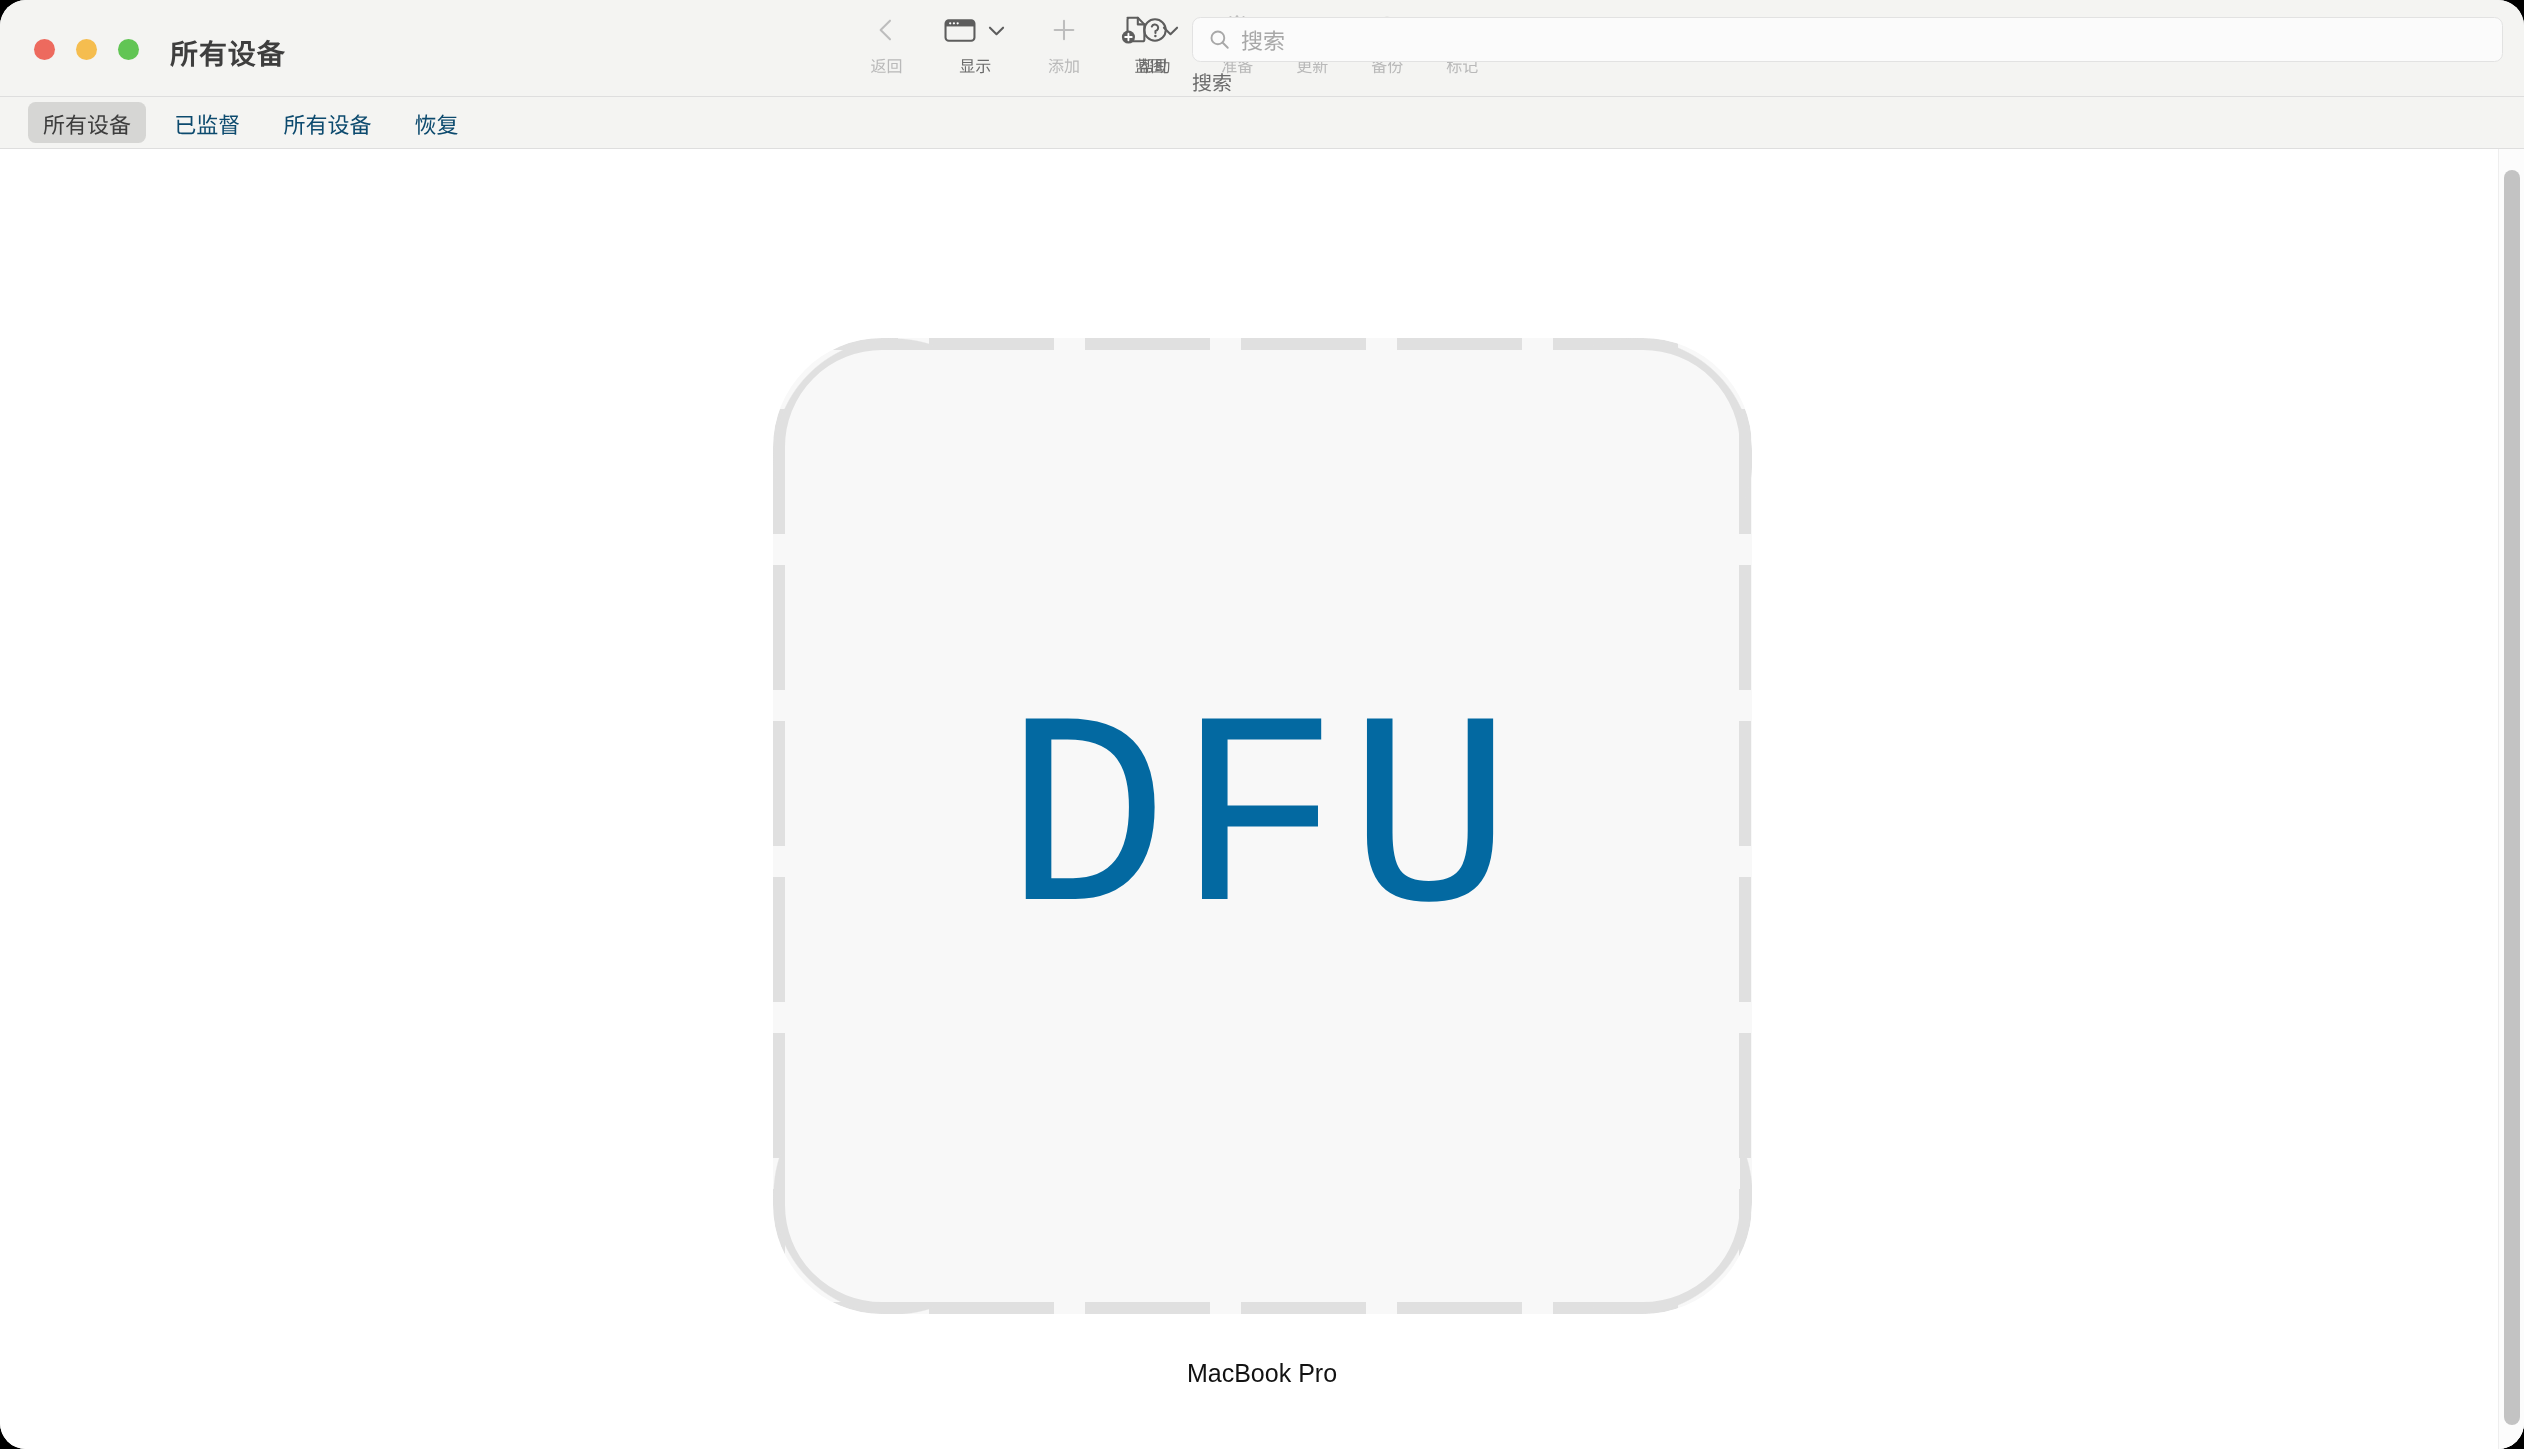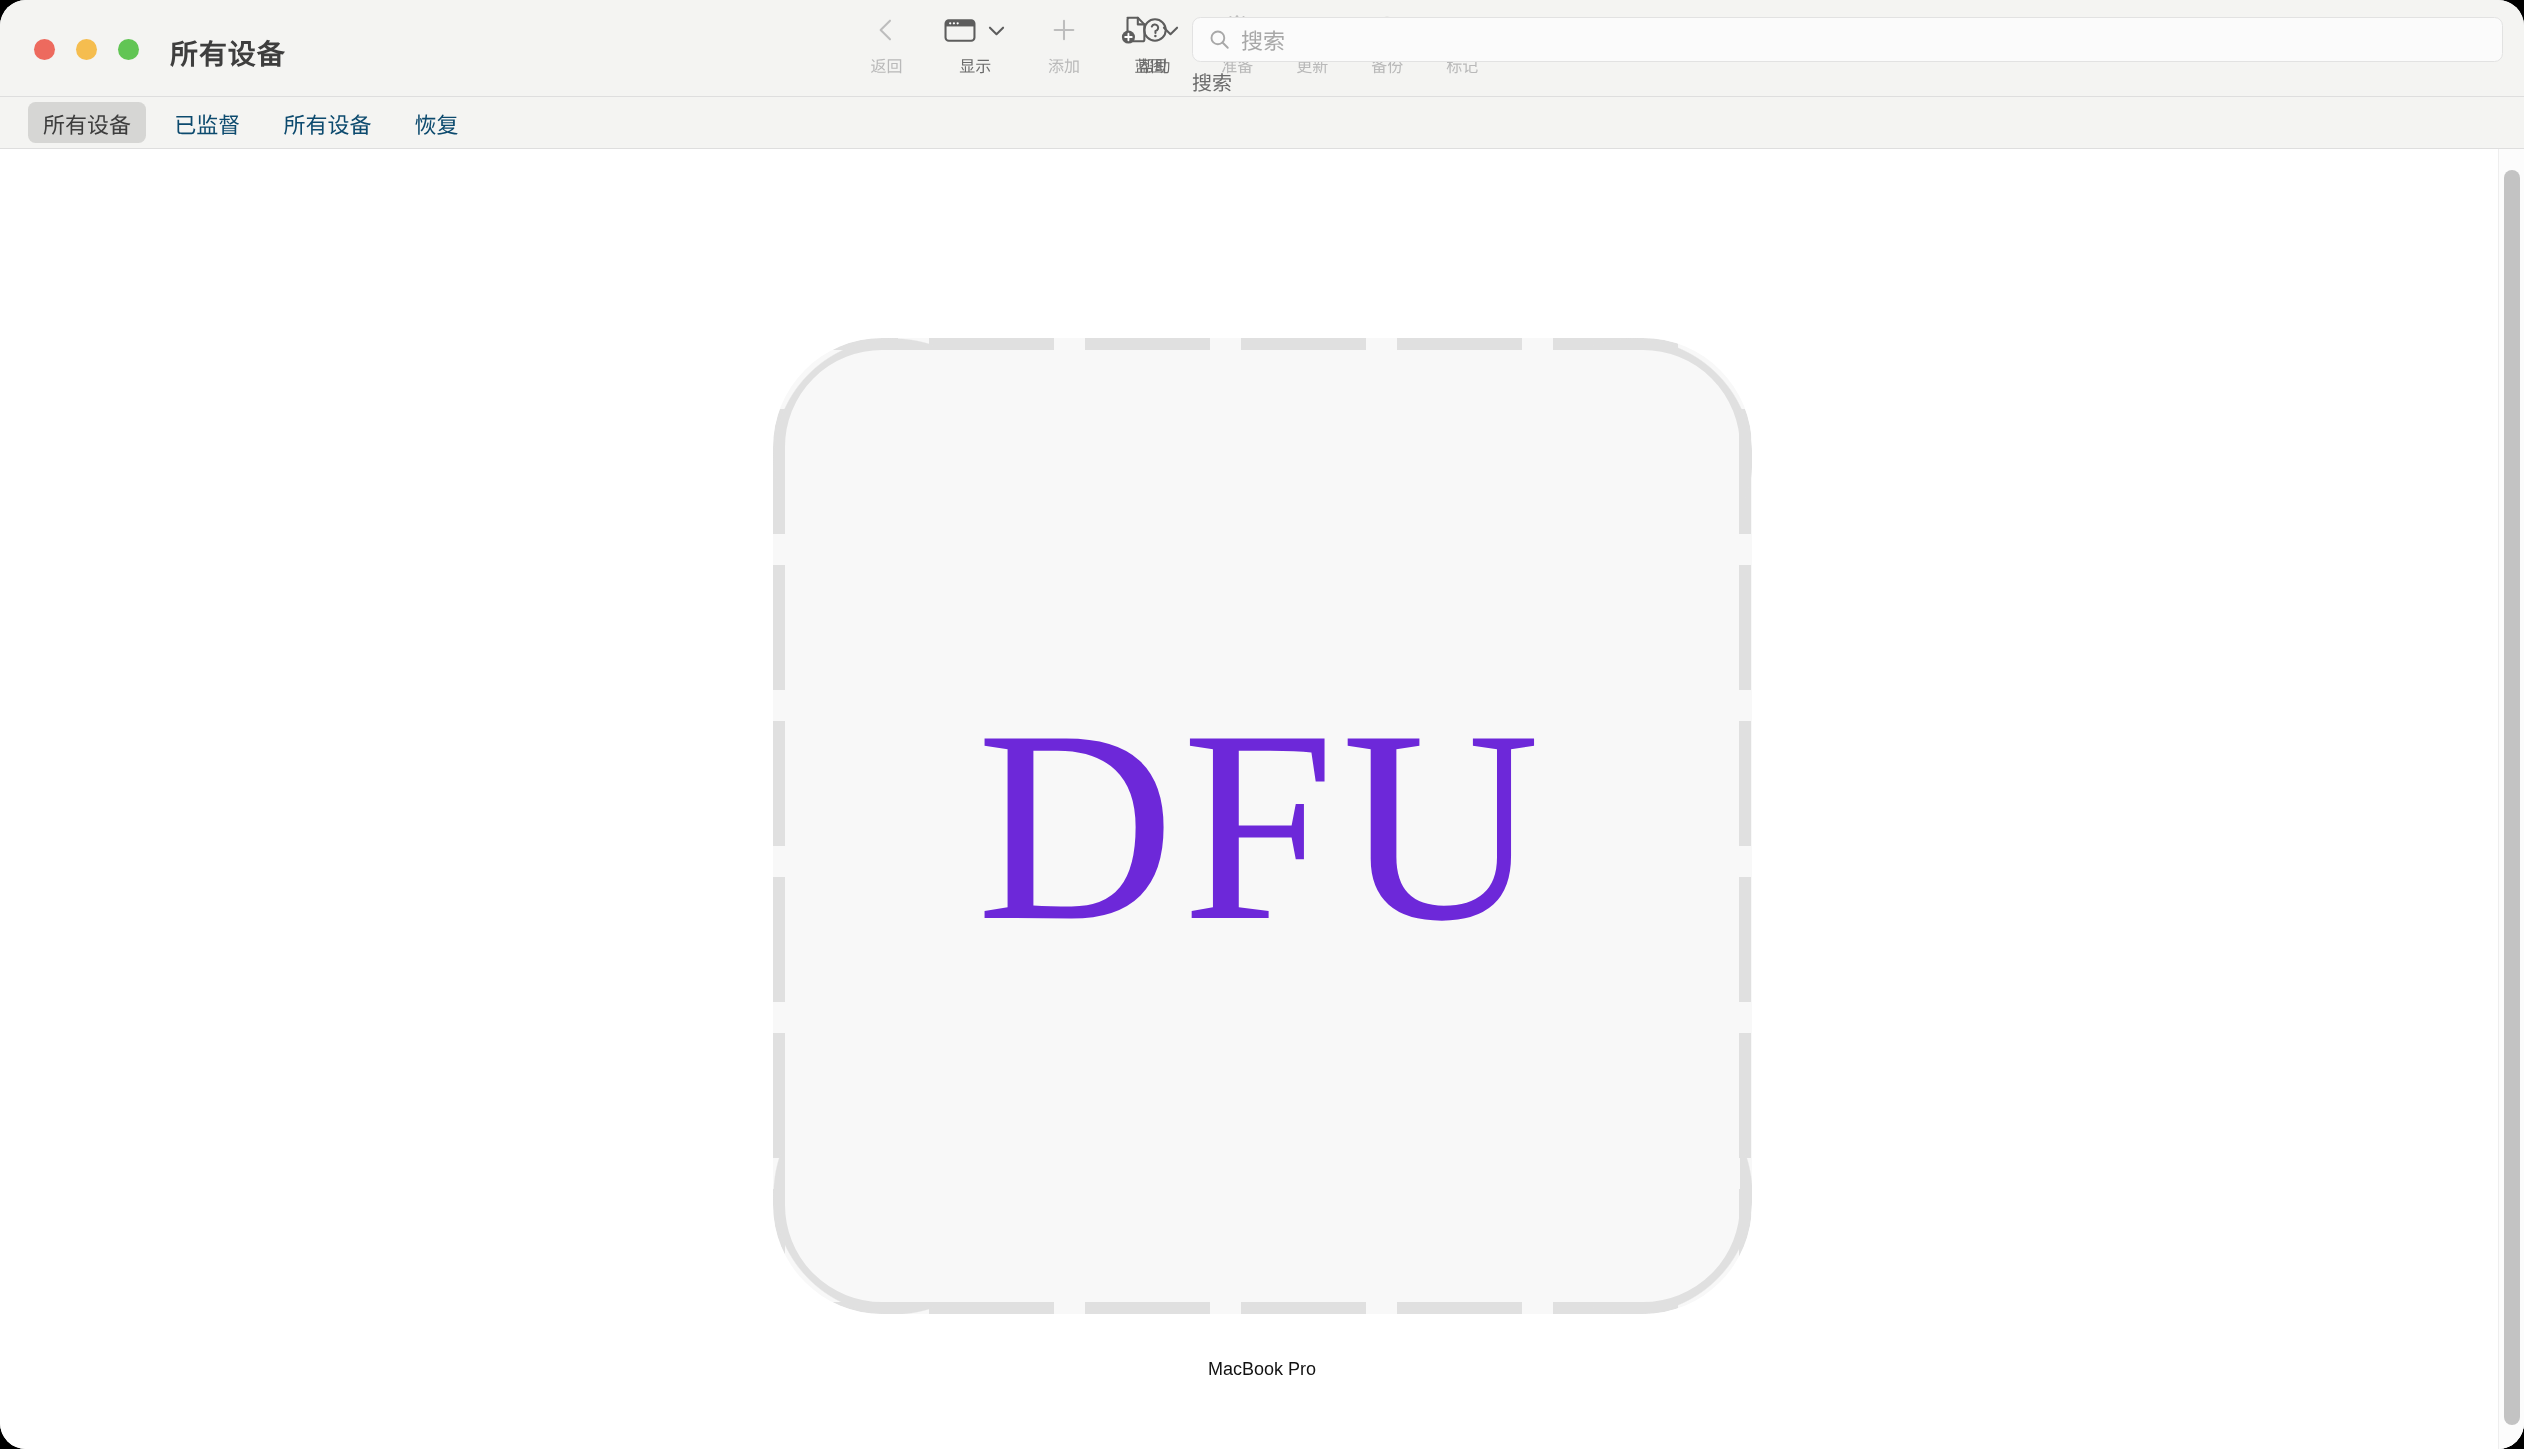--- a/index.html
+++ b/index.html
@@ -159,29 +159,29 @@
     mask:
       radial-gradient(circle 121px at 121px 121px, #000 99%, transparent 100%) 0 0/160px 160px no-repeat,
       radial-gradient(circle 121px at 40px 121px, #000 99%, transparent 100%) 100% 0/160px 160px no-repeat,
       radial-gradient(circle 121px at 121px 40px, #000 99%, transparent 100%) 0 100%/160px 160px no-repeat,
       radial-gradient(circle 121px at 40px 40px, #000 99%, transparent 100%) 100% 100%/160px 160px no-repeat;
   }
 
   .dfu-text {
     position:relative; z-index:2;
     font-size:274px; font-weight:300;
-    color:#6d28d9;
+    color:#0369a1;
     letter-spacing:7.5px;
     line-height:1;
-    font-family:Liberation Serif, serif;
+    font-family:Liberation Mono, monospace;
   }
 
   .device-name {
     margin-top:45px;
-    font-size:18px; color:#121212;
+    font-size:25px; color:#121212;
   }
 
   
   .scrollbar {
     position:absolute; top:0; right:0;
     width:26.4px; height:100%;
     background:#fcfcfc;
     border-left:0.9px solid #eeeeee;
   }
   .scroll-thumb {

